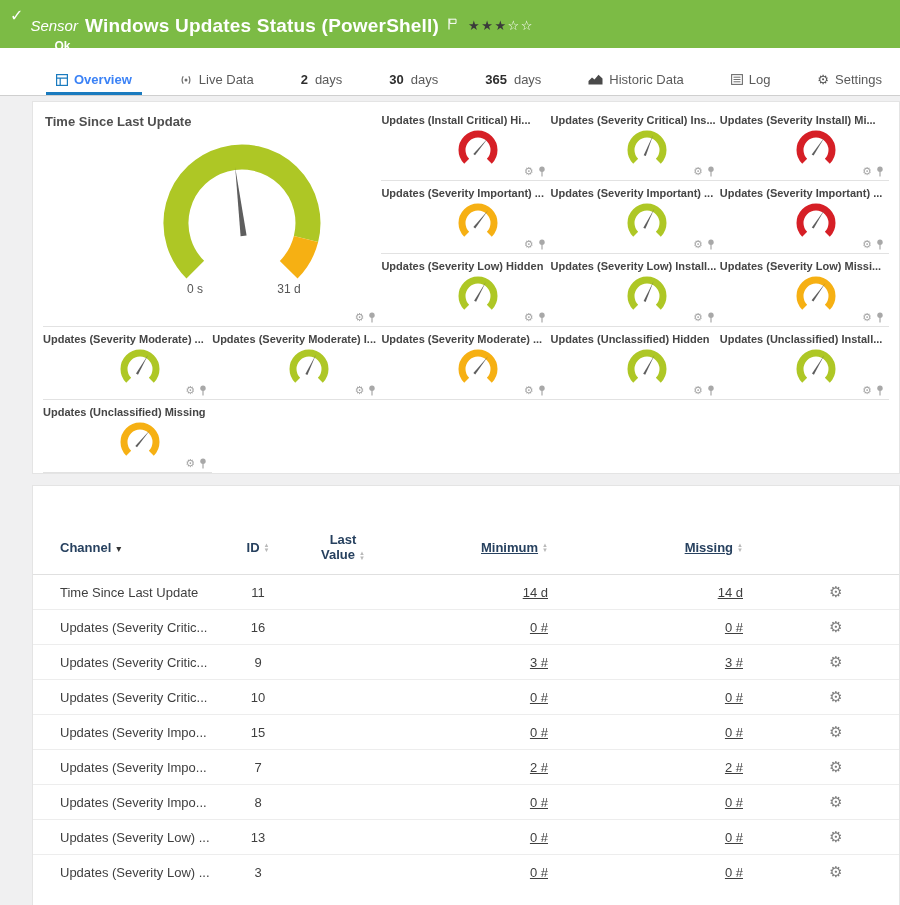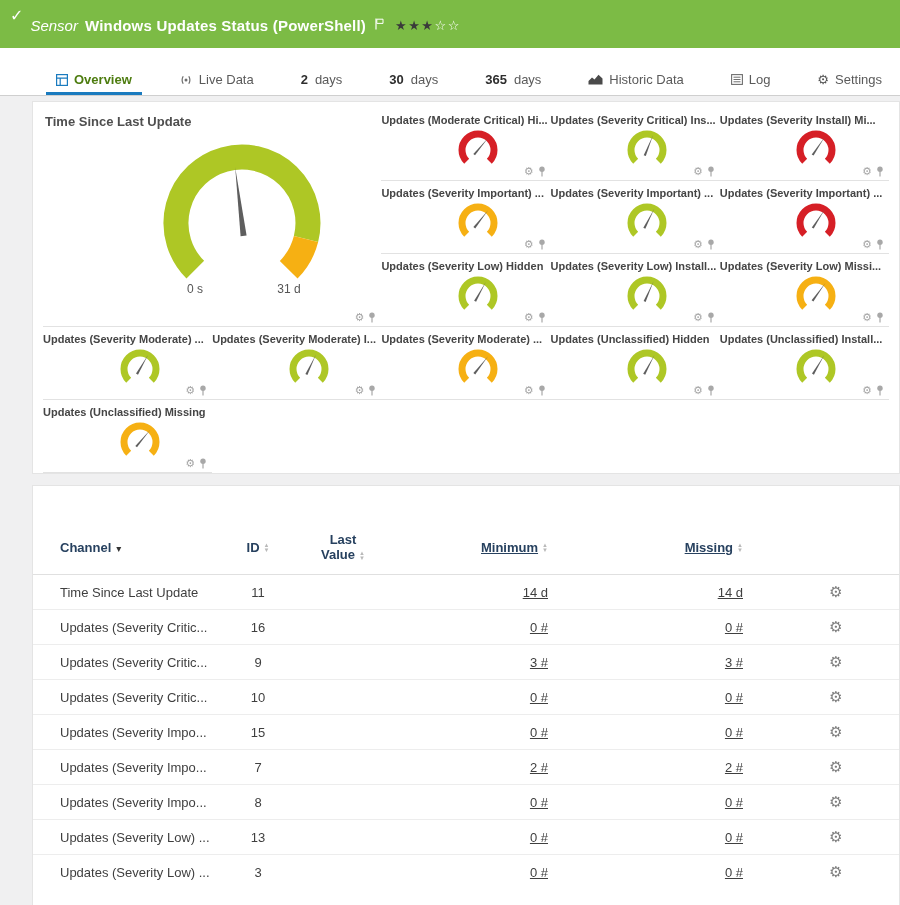--- a/index.html
+++ b/index.html
@@ -4,32 +4,32 @@
 <style>
 *{box-sizing:border-box;margin:0;padding:0;}
 html,body{width:900px;height:905px;}
 body{overflow:hidden;background:#f0f0f1;font-family:"Liberation Sans","DejaVu Sans",sans-serif;position:relative;}
 
 
 .topbar{background:#7cbb45;height:48px;display:flex;align-items:flex-start;padding:7px 0 0 10px;color:#fff;}
 .topbar .check{font-size:16px;font-weight:bold;margin-right:7px;line-height:18px;}
 .title-row{display:flex;align-items:center;gap:7px;line-height:18px;margin-top:10px;}
 .kind{font-style:italic;font-size:15px;}
-.sensor-title{font-weight:bold;font-size:15px;letter-spacing:.2px;}
+.sensor-title{font-weight:bold;font-size:19px;letter-spacing:.2px;}
 .flag-icon{display:inline-flex;margin-left:2px;margin-top:-4px;}
 .stars{font-size:13px;letter-spacing:1.5px;margin-left:4px;cursor:pointer;}
 .star-filled{color:#3a3a3a;}
 .star-empty{color:#ffffff;}
 .status-line{font-weight:bold;font-size:12px;margin:4px 0 0 24px;}
 
 
 .tabs-wrap{background:#fff;padding-top:19px;}
 .tabs{display:flex;justify-content:space-between;align-items:stretch;height:29px;border-bottom:1px solid #cfcfcf;padding:0 8px 0 46px;}
 .tab{display:flex;align-items:center;gap:6px;padding:0 10px;font-size:13px;color:#5a5a5a;cursor:pointer;border-bottom:3px solid transparent;white-space:nowrap;}
-.tab.active{color:#4d7c0f;font-weight:bold;border-bottom-color:#1a7bbf;}
+.tab.active{color:#3b82f6;font-weight:bold;border-bottom-color:#1a7bbf;}
 .tab-icon{display:inline-flex;align-items:center;}
 .tab-num{font-weight:bold;color:#2e2e2e;margin-right:1px;}
 .gear-txt{font-size:13px;line-height:1;color:#555;}
 
 
 .panel{background:#fff;border:1px solid #e4e4e4;margin-left:32px;}
 .gauges-panel{margin-top:5px;padding:6px 10px 0 10px;}
 .gauge-grid{display:grid;grid-template-columns:repeat(5,1fr);grid-template-rows:repeat(5,73px);}
 .gauge-cell{position:relative;border-bottom:1px solid #e2e2e2;padding-top:6px;display:flex;flex-direction:column;}
 .gauge-cell .gauge-title{font-size:11px;font-weight:bold;color:#454545;white-space:nowrap;overflow:hidden;}
@@ -71,20 +71,21 @@
         <span class="kind">Sensor</span>
         <span class="sensor-title">Windows Updates Status (PowerShell)</span>
         <span class="flag-icon">
           <svg width="9" height="12" viewBox="0 0 9 12">
               <path d="M1 .5 V11.5" stroke="#fff" stroke-width="1.2"></path>
               <path d="M1.8 1.2 H8 V5.4 H1.8 Z" fill="none" stroke="#fff" stroke-width="1"></path>
             </svg>
         </span>
         <span class="stars" id="stars"><span class="star-filled">★</span><span class="star-filled">★</span><span class="star-filled">★</span><span class="star-empty">☆</span><span class="star-empty">☆</span></span>
       </div>
+      <div class="status-line">Ok</div>
     </div>
   </header>
 
   <div class="tabs-wrap">
     <nav class="tabs" id="tabs">
         <div class="tab active">
           <span class="tab-icon">
             <svg width="12" height="12" viewBox="0 0 12 12">
               <rect x="0.6" y="0.6" width="10.8" height="10.8" fill="none" stroke="#1a7bbf" stroke-width="1.2"></rect>
               <path d="M0.6 4.2 H11.4 M4.2 4.2 V11.4" stroke="#1a7bbf" stroke-width="1.2" fill="none"></path>
@@ -155,21 +156,21 @@
           <span class="pin-glyph">
             <svg width="8" height="11" viewBox="0 0 8 11">
                 <circle cx="4" cy="3.2" r="2.7" fill="#a8a8a8"></circle>
                 <rect x="3.4" y="5.5" width="1.2" height="5" fill="#a8a8a8"></rect>
               </svg>
           </span>
         </div>
       </div>
 
     <div class="gauge-cell">
-          <div class="gauge-title">Updates (Moderate Critical) Hi...</div>
+          <div class="gauge-title">Updates (Install Critical) Hi...</div>
           <svg class="small-gauge-svg" width="54" height="46" viewBox="0 0 54 46">
             <path d="M15.7 34.3A16 16 0 1 1 38.3 34.3" stroke="#d61f26" stroke-width="7" fill="none"></path>
             <polygon points="37.3,10.7 24.0,28.3 22.3,26.9" fill="#5e5e5e"></polygon>
           </svg>
           <div class="cell-tools">
             <span class="gear-glyph">⚙</span>
             <span class="pin-glyph">
               <svg width="8" height="11" viewBox="0 0 8 11">
                 <circle cx="4" cy="3.2" r="2.7" fill="#a8a8a8"></circle>
                 <rect x="3.4" y="5.5" width="1.2" height="5" fill="#a8a8a8"></rect>

